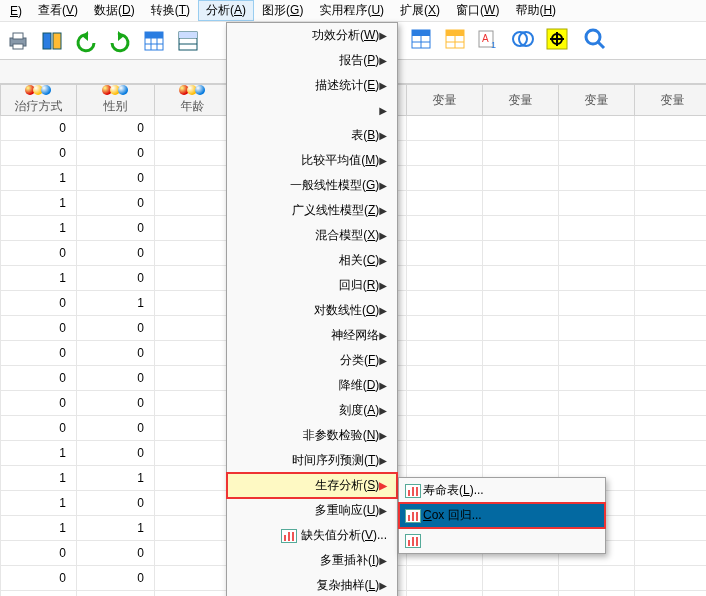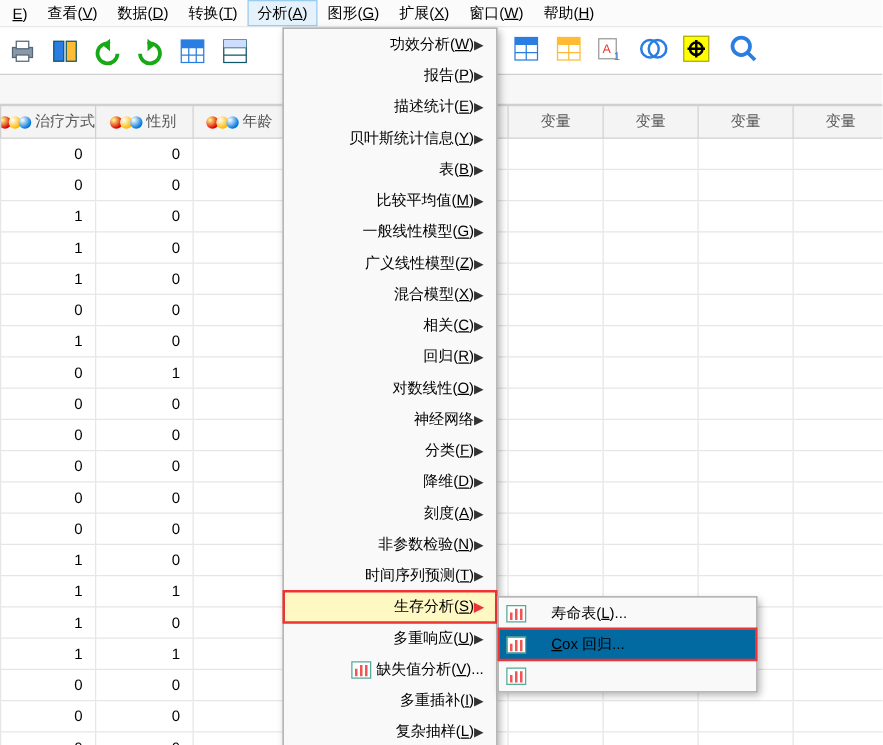--- a/index.html
+++ b/index.html
@@ -68,20 +68,21 @@
     height: 26px;
     font-size: 12px;
     color: #555;
     overflow: hidden;
   }
   .grid th .varcell {
     display: flex;
     align-items: center;
     justify-content: center;
     gap: 3px;
+    flex-direction: column;
   }
   .ball {
     width: 10px; height: 10px; border-radius: 50%;
     display: inline-block;
     position: relative;
   }
   .ball.red { background: radial-gradient(circle at 30% 30%, #ff8, #d00 70%); }
   .ball.yl  { background: radial-gradient(circle at 30% 30%, #fff, #fb0 70%); }
   .ball.bl  { background: radial-gradient(circle at 30% 30%, #fff, #07d 70%); }
   .triball { display: inline-flex; }
@@ -129,21 +130,21 @@
     left: 398px;
     width: 208px;
     background: #f9f9f9;
     border: 1px solid #a0a0a0;
     box-shadow: 2px 3px 6px rgba(0,0,0,.3);
     z-index: 20;
   }
   .submenu .sitem {
     display: flex;
     align-items: center;
-    gap: 20px;
+    gap: 2px;
     padding: 4px 10px 4px 6px;
     height: 25px;
     cursor: default;
   }
   .submenu .sitem.hl {
     background: #0369a1;
     outline: 2px solid #e33;
     outline-offset: -1px;
   }
   .sicon {
@@ -161,20 +162,21 @@
 </head>
 <body>
 
 <div class="menubar" id="menubar">
     <div class="mitem"><u>E</u>)</div>
     <div class="mitem">查看(<u>V</u>)</div>
     <div class="mitem">数据(<u>D</u>)</div>
     <div class="mitem">转换(<u>T</u>)</div>
     <div class="mitem open">分析(<u>A</u>)</div>
     <div class="mitem">图形(<u>G</u>)</div>
+    <div class="mitem">实用程序(<u>U</u>)</div>
     <div class="mitem">扩展(<u>X</u>)</div>
     <div class="mitem">窗口(<u>W</u>)</div>
     <div class="mitem">帮助(<u>H</u>)</div>
   </div>
 
 <div class="toolbar">
   <span class="ticon">
     <svg viewBox="0 0 24 24">
         <rect x="4" y="9" width="16" height="8" fill="#89a" stroke="#567"></rect>
         <rect x="7" y="4" width="10" height="6" fill="#fff" stroke="#567"></rect>
@@ -484,21 +486,20 @@
     </div>
     <div class="ditem">
       <span>报告(<u>P</u>)</span>
       <span class="arrow">▶</span>
     </div>
     <div class="ditem">
       <span>描述统计(<u>E</u>)</span>
       <span class="arrow">▶</span>
     </div>
     <div class="ditem">
-      <span>贝叶斯统计信息(<u>Y</u>)</span>
       <span class="arrow">▶</span>
     </div>
     <div class="ditem">
       <span>表(<u>B</u>)</span>
       <span class="arrow">▶</span>
     </div>
     <div class="ditem">
       <span>比较平均值(<u>M</u>)</span>
       <span class="arrow">▶</span>
     </div>

